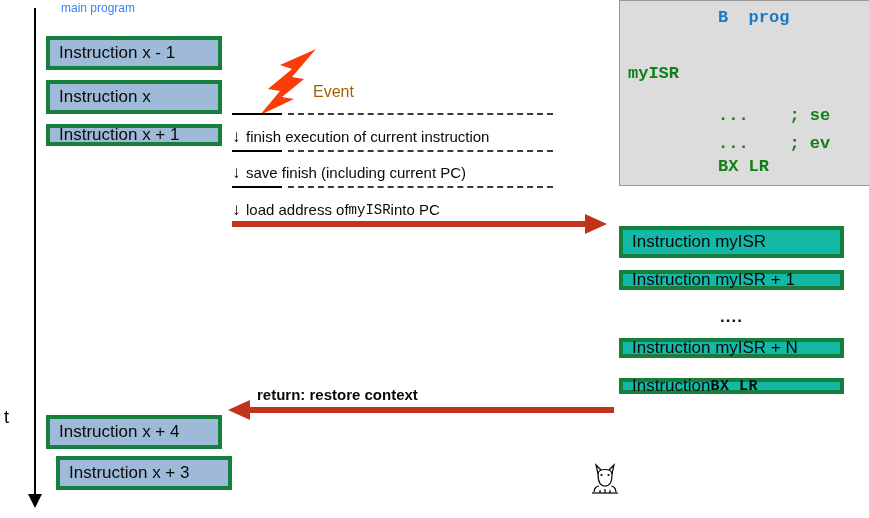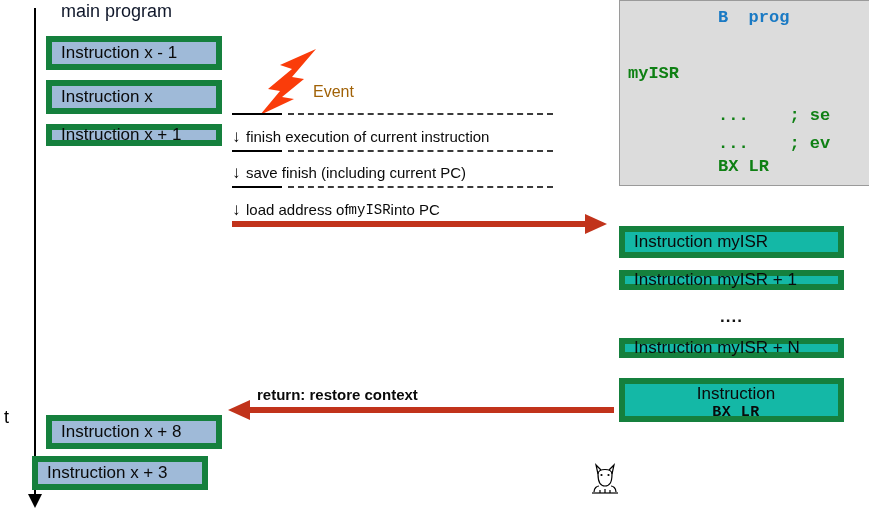--- a/index.html
+++ b/index.html
@@ -43,50 +43,50 @@
     font-size: 18px;
     color: #000000;
     line-height: 1;
   }
 
   
   .main-title {
     position: absolute;
     left: 61px;
     top: 1px;
-    font-size: 18px;
-    color: #0f172a;
+    font-size: 12px;
+    color: #3b82f6;
     white-space: nowrap;
   }
 
   
   .ibox {
     position: absolute;
     box-sizing: border-box;
-    border: 6px solid #15803d;
+    border: 4px solid #15803d;
     font-size: 17px;
     color: #0a0a0a;
     display: flex;
     align-items: center;
     padding-left: 9px;
     white-space: nowrap;
   }
   .ibox.blue { background: #9fbad8; }
   .ibox.green { background: #14b8a6; }
 
   .b-x1   { left: 46px;  top: 36px;  width: 176px; height: 34px; }
   .b-x    { left: 46px;  top: 80px;  width: 176px; height: 34px; }
   .b-xp1  { left: 46px;  top: 124px; width: 176px; height: 22px; }
   .b-xp2  { left: 46px;  top: 415px; width: 176px; height: 34px; }
-  .b-xp3  { left: 32px;  top: 456px; width: 176px; height: 34px; }
+  .b-xp3  { left: 56px;  top: 456px; width: 176px; height: 34px; }
 
   .g-isr   { left: 619px; top: 226px; width: 225px; height: 32px; }
   .g-isr1  { left: 619px; top: 270px; width: 225px; height: 20px; }
   .g-isrN  { left: 619px; top: 338px; width: 225px; height: 20px; }
-  .g-bxlr  { left: 619px; top: 378px; width: 225px; height: 44px; flex-direction: column; }
+  .g-bxlr  { left: 619px; top: 378px; width: 225px; height: 16px; }
 
   .mono-inline {
     font-family: "Liberation Mono", monospace;
     font-weight: bold;
     font-size: 15px;
     letter-spacing: 0.5px;
   }
 
   .dots-between {
     position: absolute;
@@ -245,21 +245,21 @@
   <div class="axis-line"></div>
   <div class="axis-head"></div>
   <div class="axis-label">t</div>
 
   <div class="main-title">main program</div>
 
   <div class="ibox blue b-x1">Instruction x - 1</div>
   <div class="ibox blue b-x">Instruction x</div>
   <div class="ibox blue b-xp1">Instruction x + 1</div>
 
-  <div class="ibox blue b-xp2">Instruction x + 8</div>
+  <div class="ibox blue b-xp2">Instruction x + 4</div>
   <div class="ibox blue b-xp3">Instruction x + 3</div>
 
   <div class="code-panel">
     <div class="code-line c-blue cl0">B  prog</div>
     <div class="code-line c-green cl1">myISR</div>
     <div class="code-line c-green cl2">...    ; se</div>
     <div class="code-line c-green cl3">...    ; ev</div>
     <div class="code-line c-green cl4">BX LR</div>
   </div>
 

